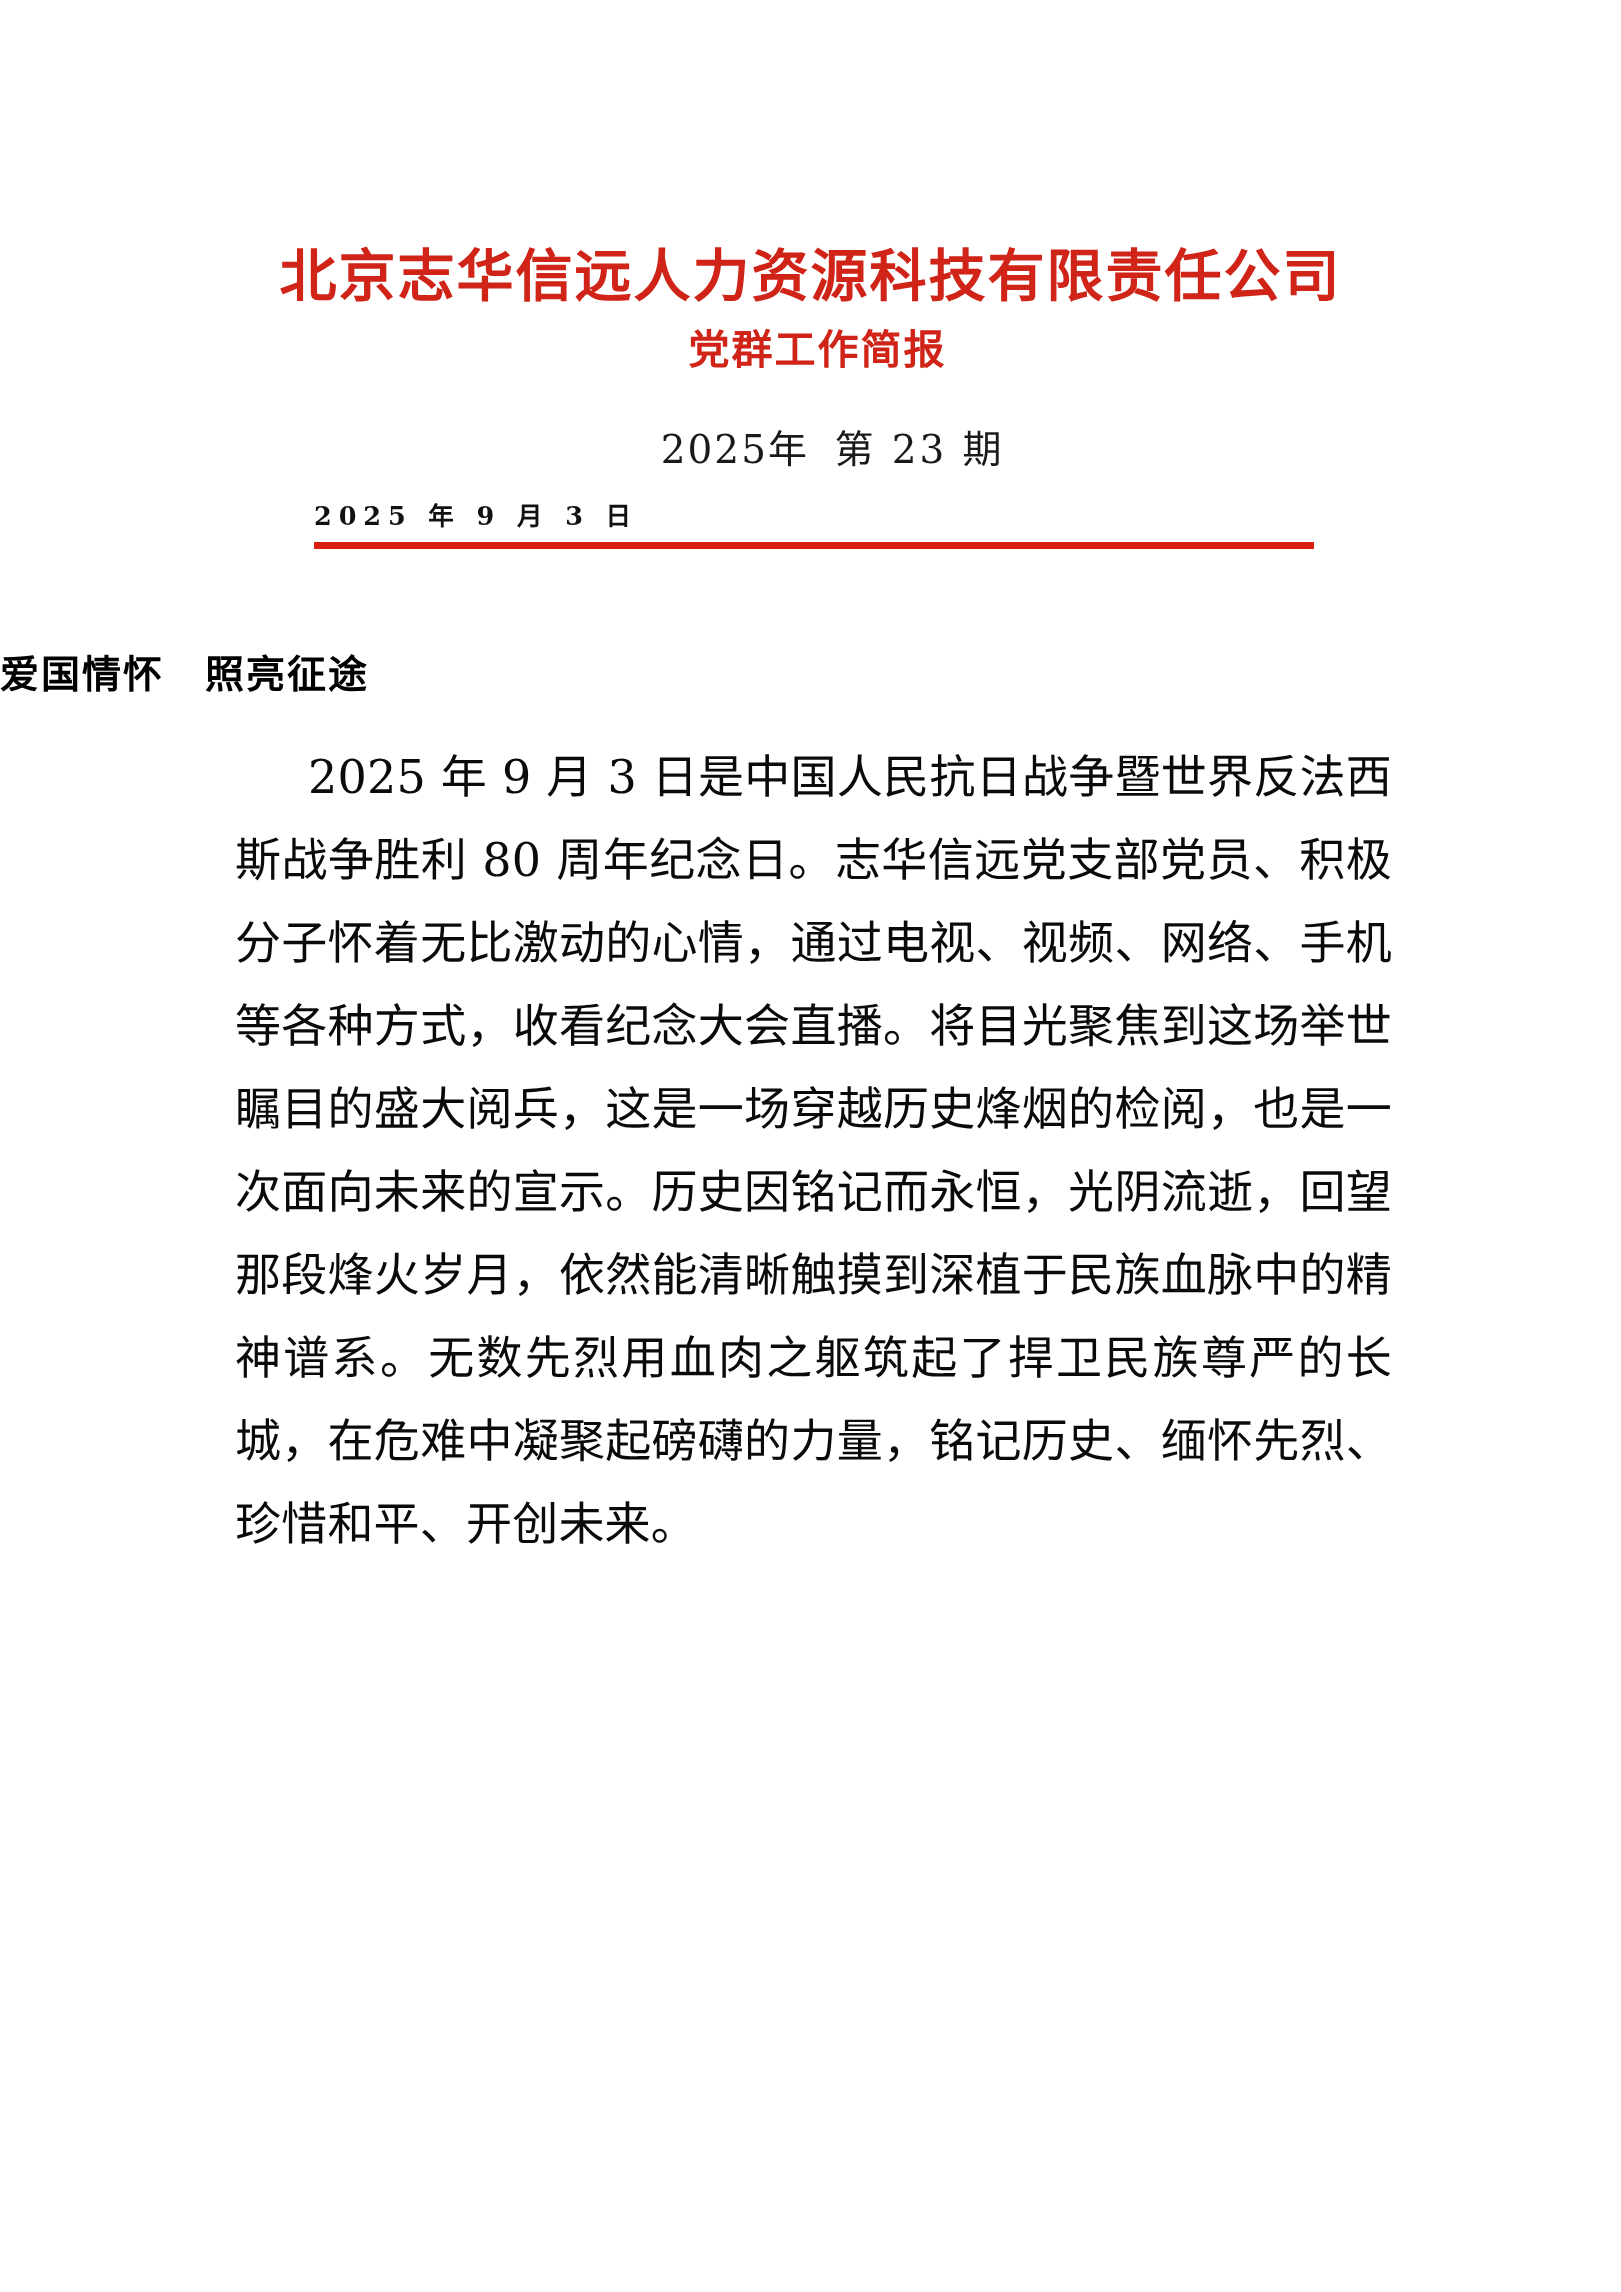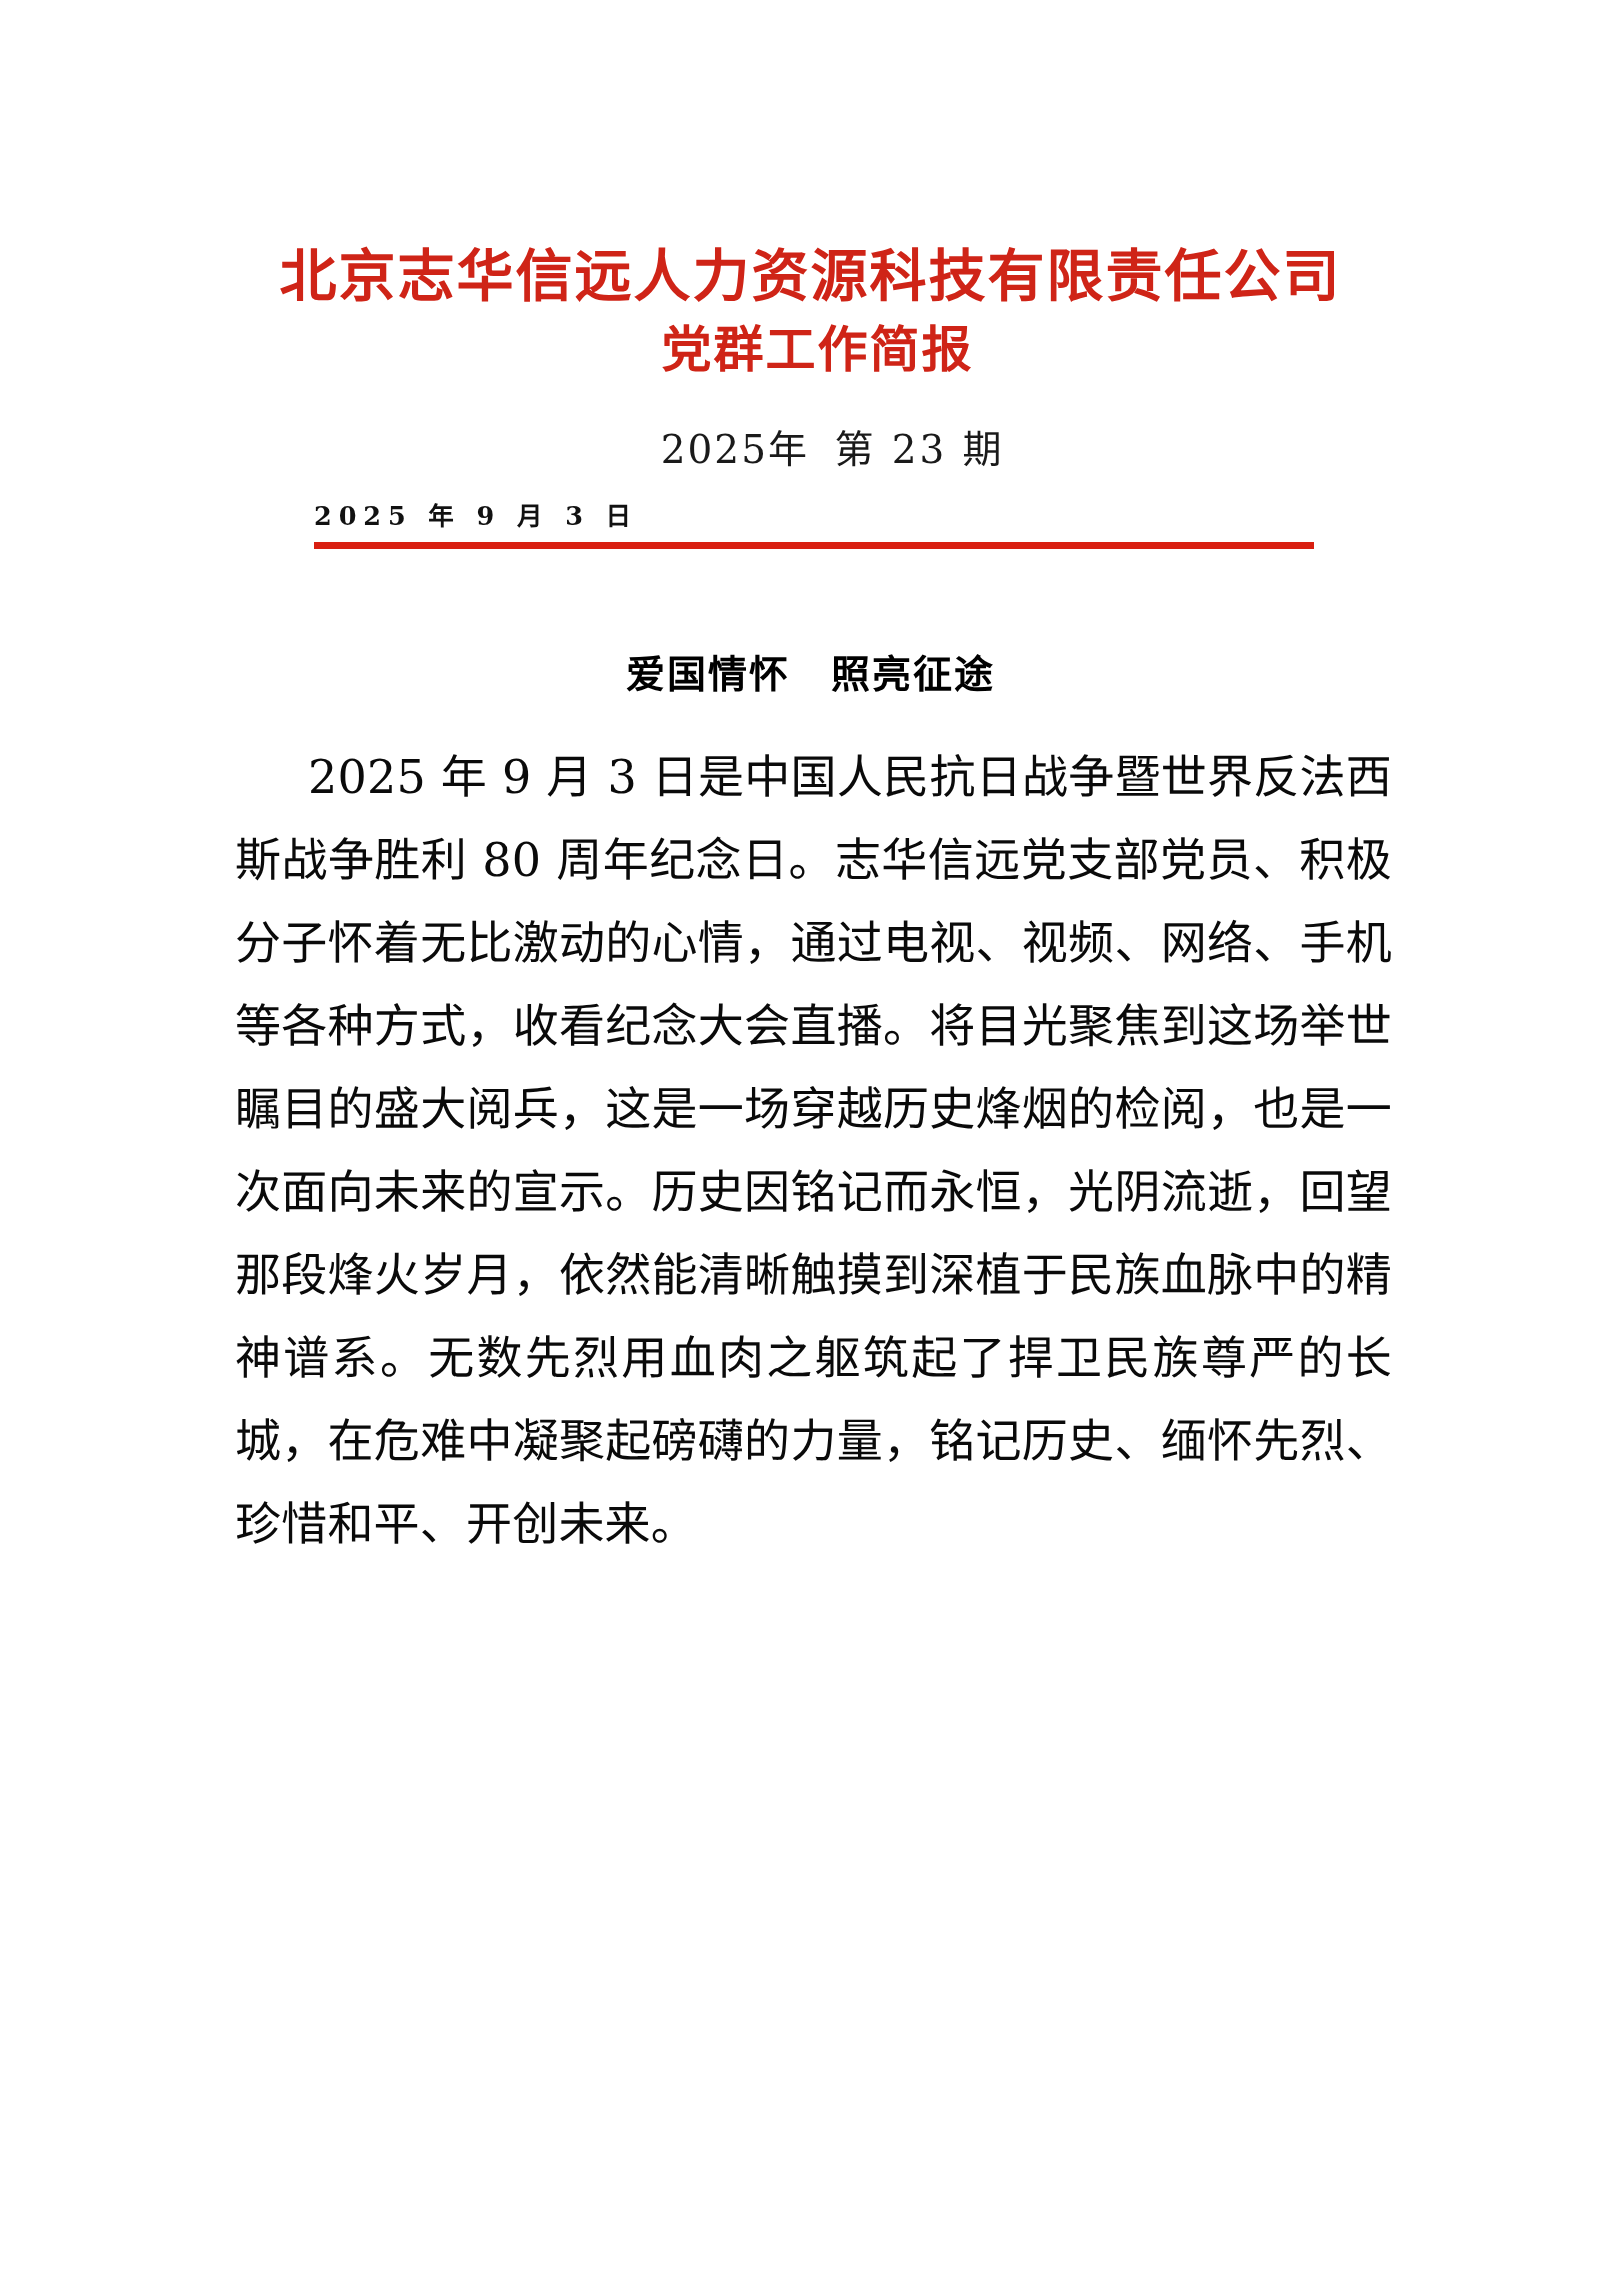--- a/index.html
+++ b/index.html
@@ -37,21 +37,21 @@
     color: #cf2417;
     font-family: "DejaVu Serif", "Liberation Serif", serif;
     font-weight: 700;
     font-size: 57px;
     line-height: 74px;
     letter-spacing: 2px;
     white-space: nowrap;
   }
 
   .masthead-line.second {
-    font-size: 50px;
+    font-size: 41px;
     padding-left: 14px;
   }
 
   
   .issue-line {
     position: absolute;
     left: 0;
     right: 0;
     top: 407px;
     text-align: center;
@@ -94,21 +94,21 @@
     height: 6.9px;
     background: #d91f11;
   }
 
   
   .article-title {
     position: absolute;
     left: 0;
     right: 0;
     top: 630px;
-    text-align: center;
+    text-align: left;
     font-family: "DejaVu Serif", "Liberation Serif", serif;
     font-weight: 700;
     font-size: 39px;
     line-height: 57px;
     letter-spacing: 2px;
     color: #000000;
     white-space: nowrap;
   }
 
   .article-body {

